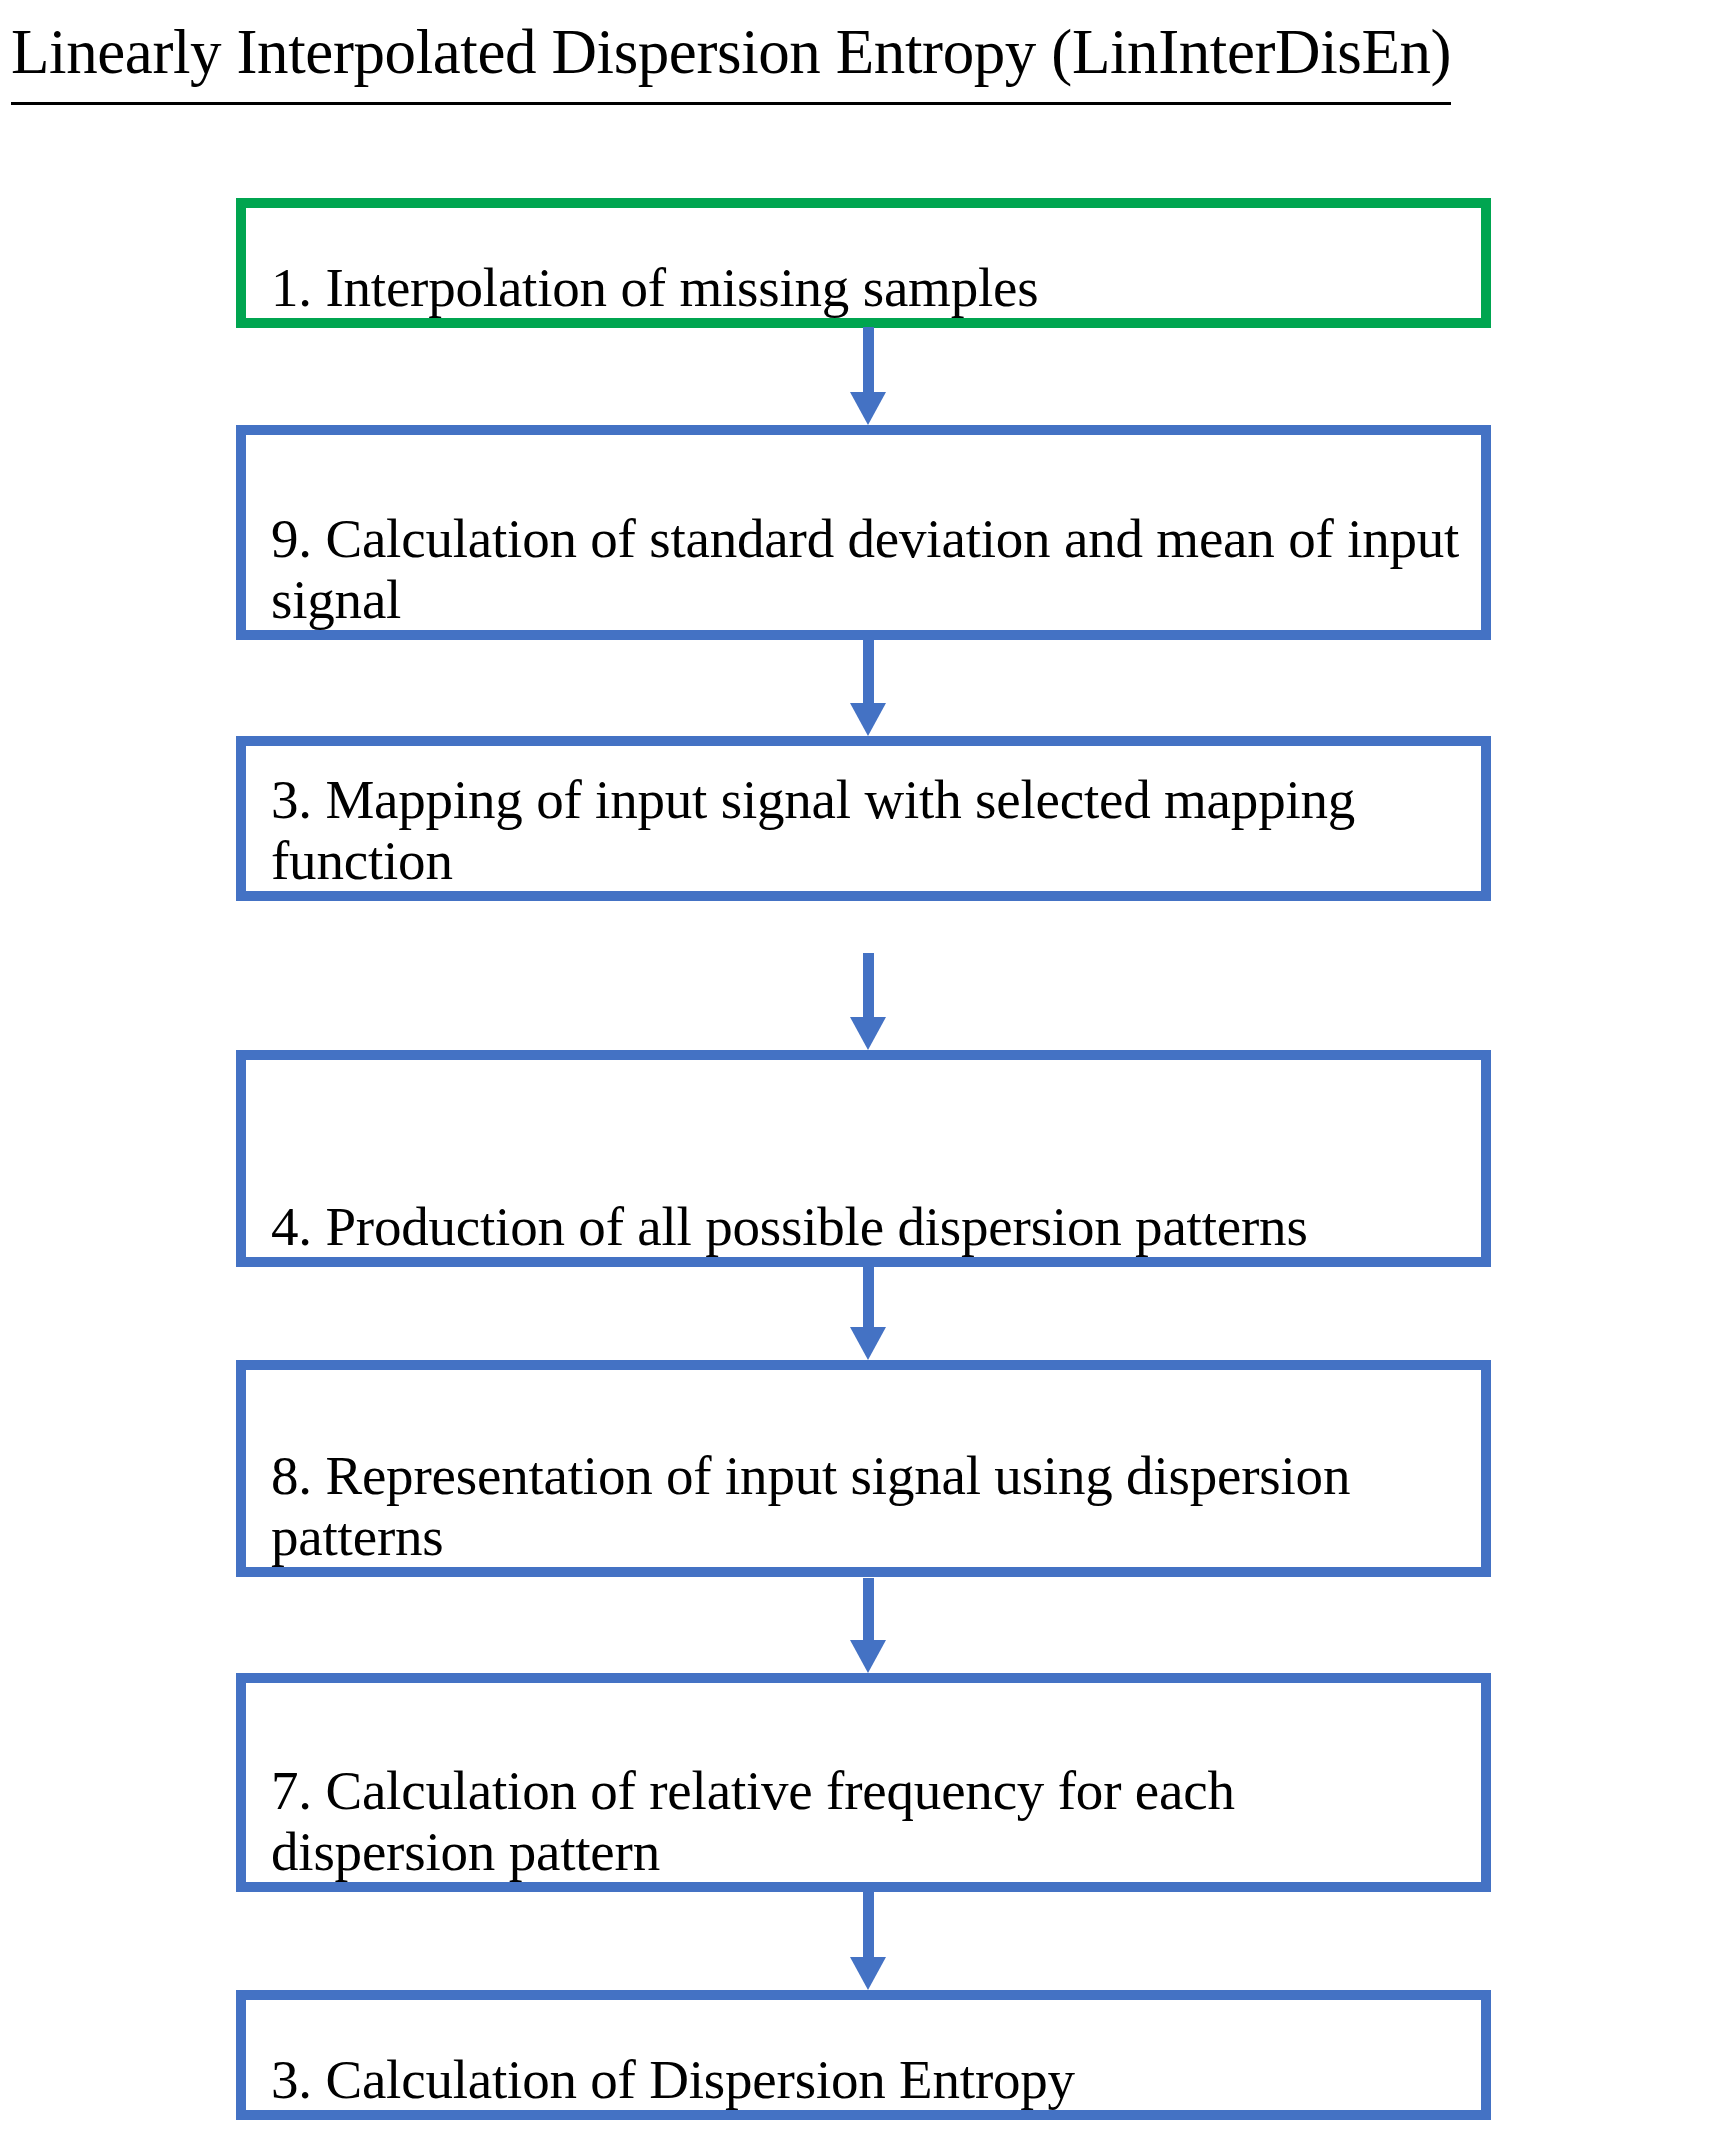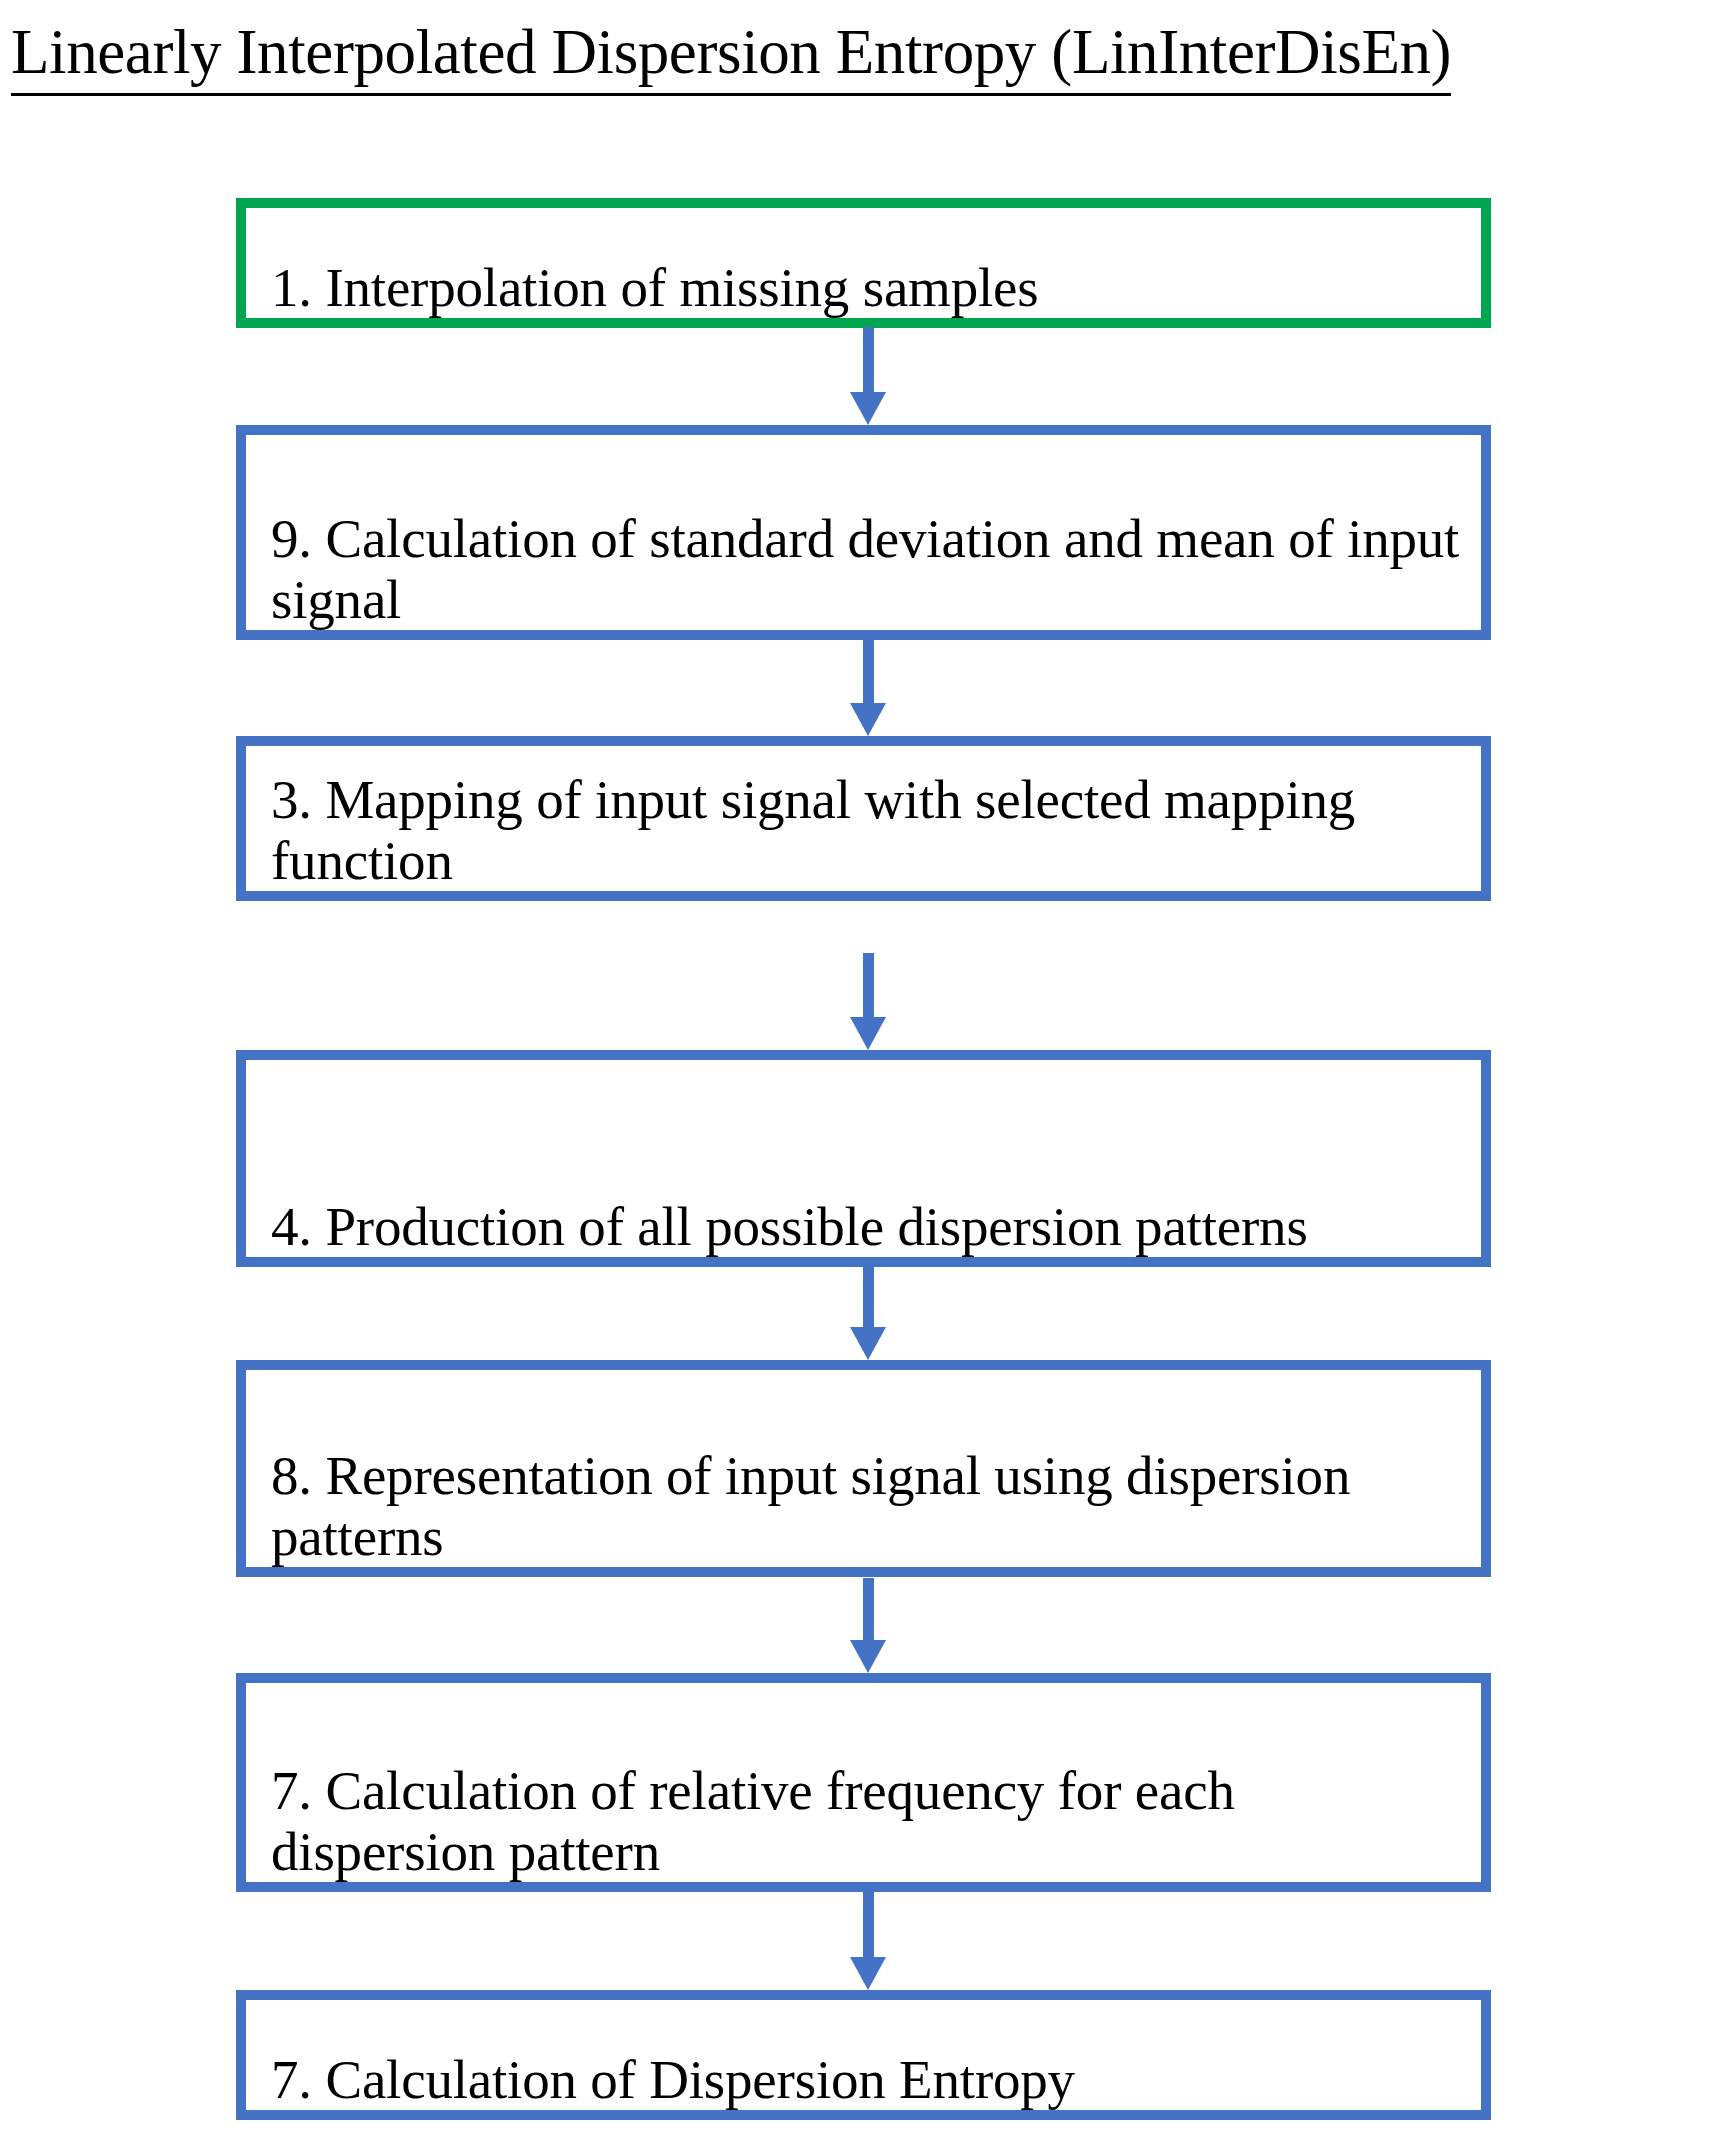--- a/index.html
+++ b/index.html
@@ -23,21 +23,21 @@
     width: 1704px;
     height: 81px;
     font-size: 63px;
     line-height: 78px;
     color: #000000;
     white-space: nowrap;
     letter-spacing: -0.4px;
   }
   #diagram-title .title-text {
     border-bottom: 3.9px solid #000000;
-    padding-bottom: 2px;
+    padding-bottom: 11px;
     display: inline-block;
   }
 
   
   #flow-area {
     position: absolute;
     left: 0;
     top: 0;
     width: 1721px;
     height: 2151px;
@@ -172,17 +172,17 @@
   <div class="flow-step accent-blue" id="step-6">
     <div class="step-label">7. Calculation of relative frequency for each dispersion pattern</div>
   </div>
 
   <div class="connector" id="arrow-6-7">
     <div class="stem"></div>
     <div class="head"></div>
   </div>
 
   <div class="flow-step accent-blue" id="step-7">
-    <div class="step-label">7. Calculation of Dispersion Entropy</div>
+    <div class="step-label">3. Calculation of Dispersion Entropy</div>
   </div>
 
 </div>
 
 
 </body></html>

